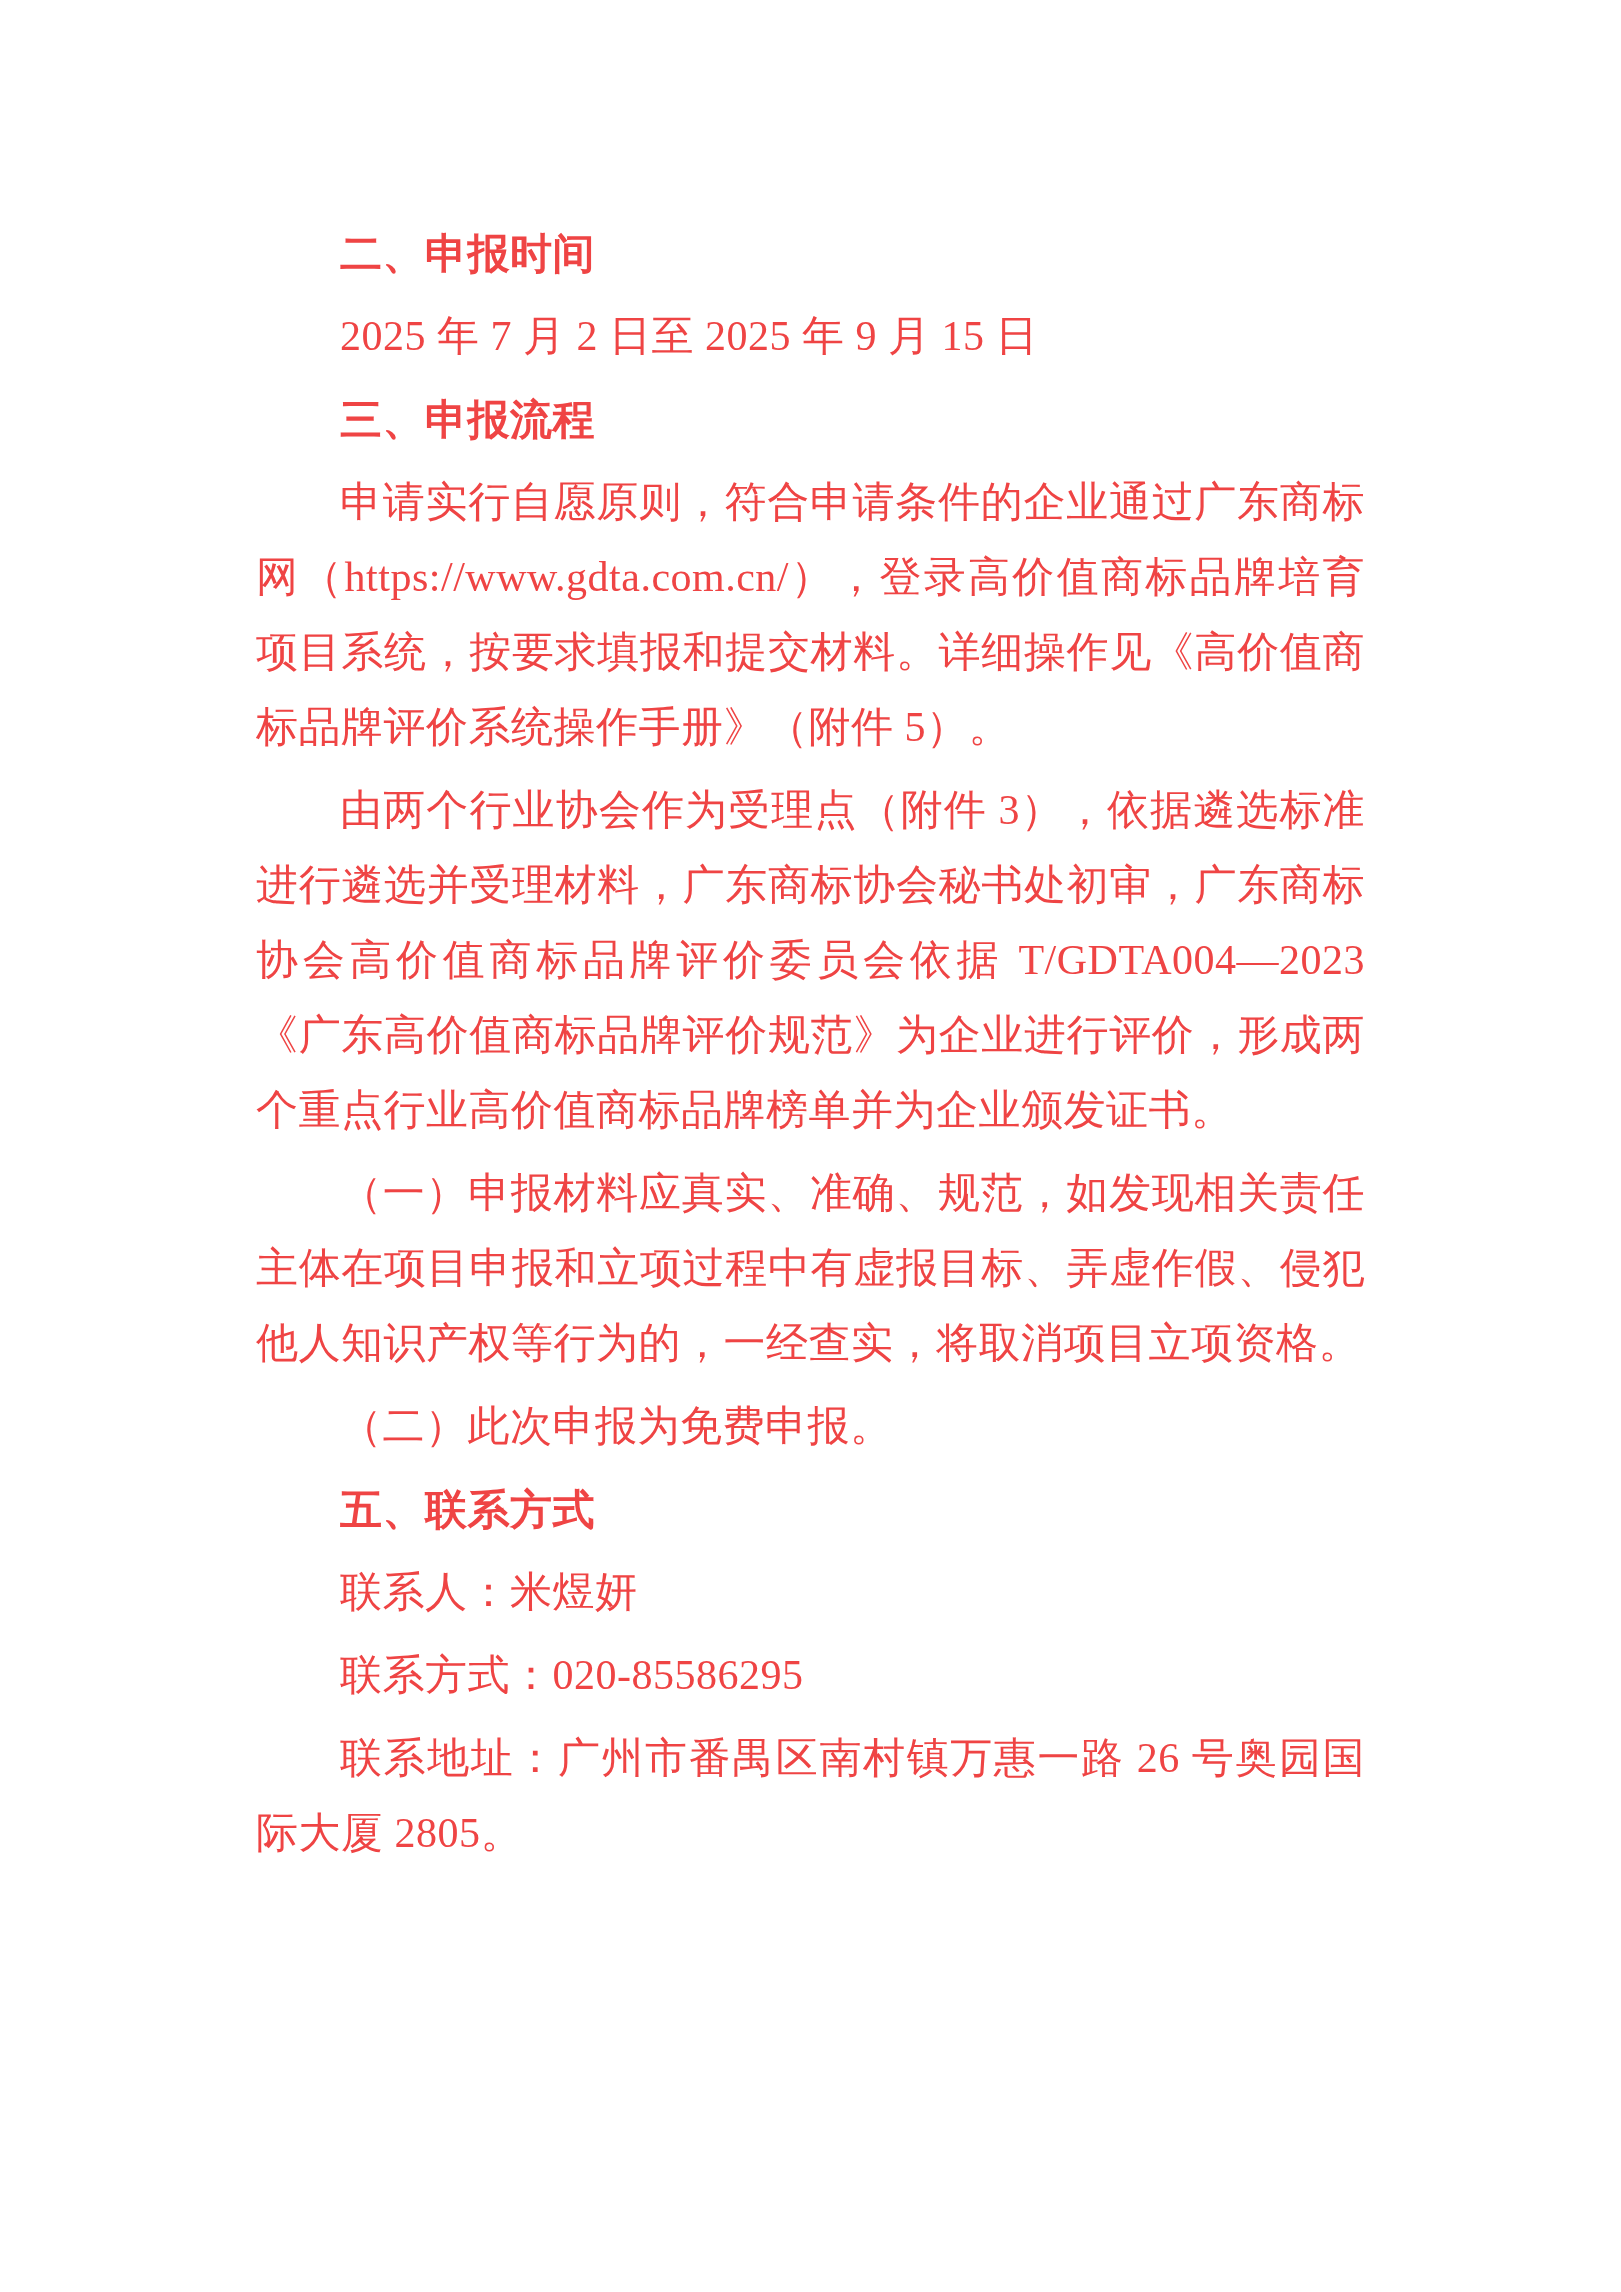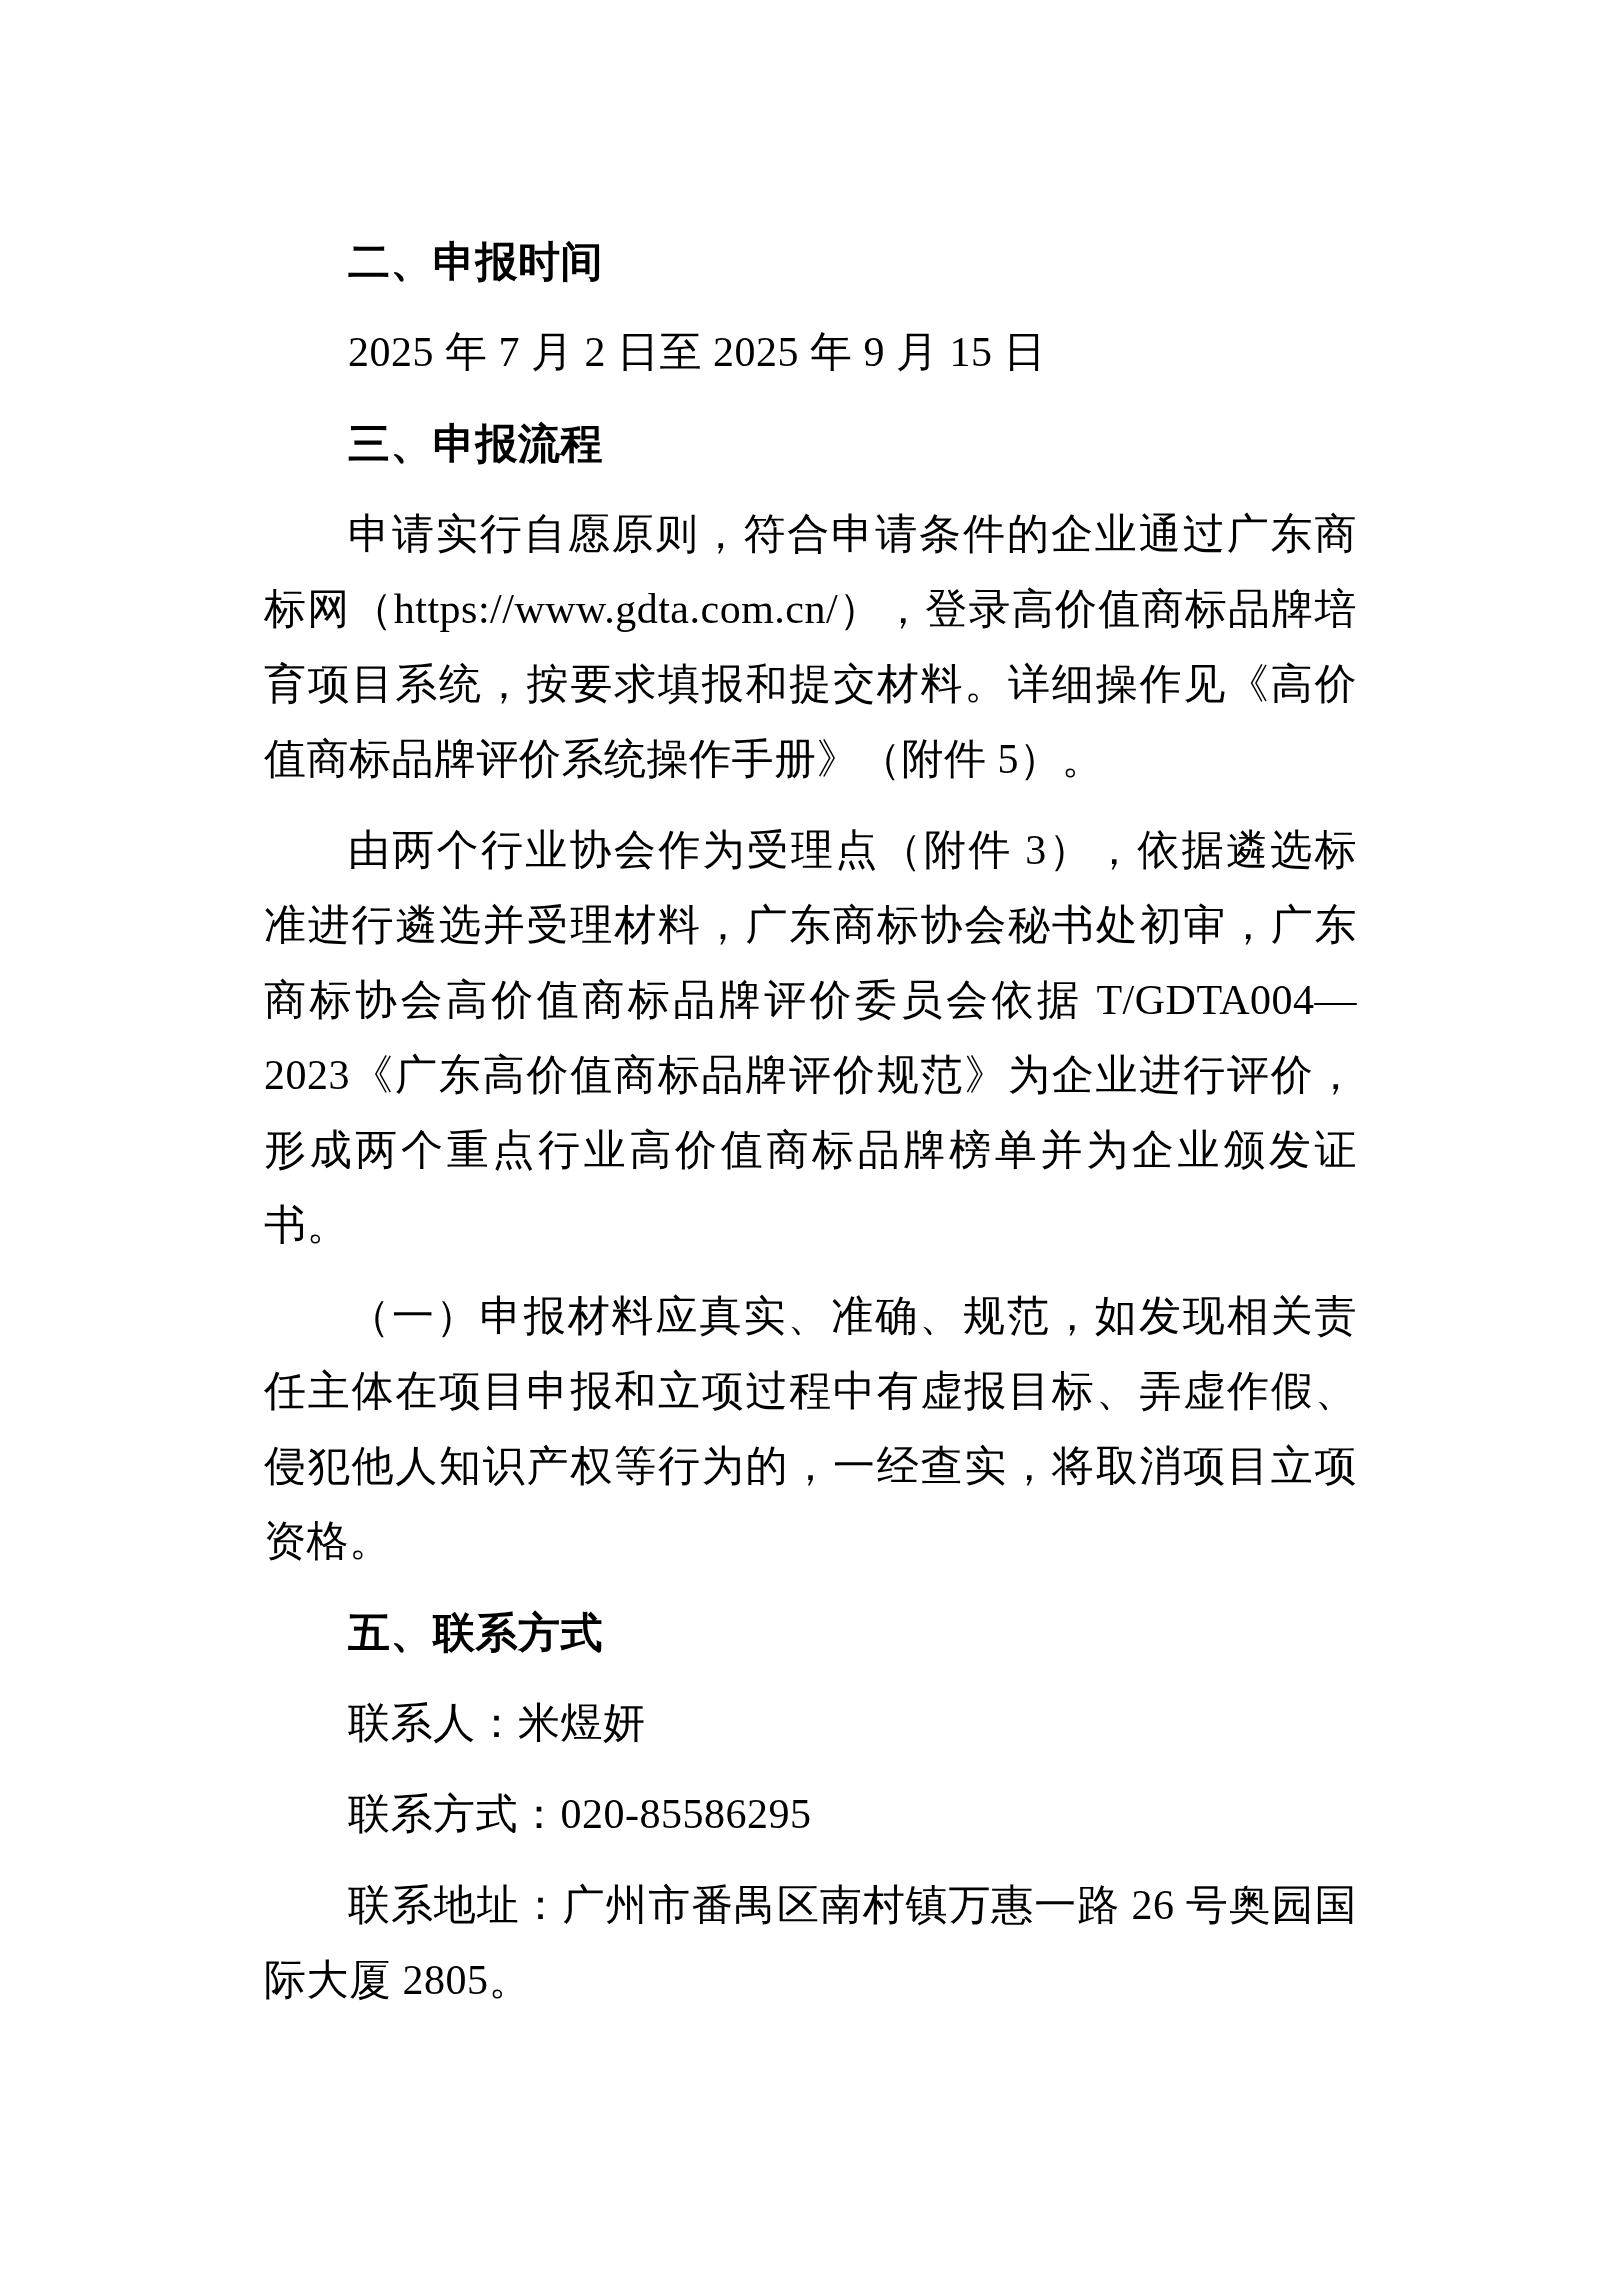--- a/index.html
+++ b/index.html
@@ -14,23 +14,23 @@
     background: #ffffff;
     overflow: hidden;
   }
   .content {
     position: absolute;
     top: 208px;
     left: 248px;
     width: 1125px;
   }
   .content p {
-    margin: 16px;
+    margin: 8px;
     padding: 0;
-    color: #000000;
+    color: #ef4444;
     font-size: 42px;
     line-height: 75px;
     text-indent: 2em;
     letter-spacing: 0.5px;
   }
   .heading {
     font-family: "Liberation Sans", "DejaVu Sans", sans-serif;
     font-weight: bold;
   }
   .body {
@@ -45,19 +45,20 @@
 <body>
 
 <div class="page">
   <div class="content">
     <p class="heading">二、申报时间</p>
     <p class="body">2025 年 7 月 2 日至 2025 年 9 月 15 日</p>
     <p class="heading">三、申报流程</p>
     <p class="body j">申请实行自愿原则，符合申请条件的企业通过广东商标网（https://www.gdta.com.cn/），登录高价值商标品牌培育项目系统，按要求填报和提交材料。详细操作见《高价值商标品牌评价系统操作手册》（附件 5）。</p>
     <p class="body j">由两个行业协会作为受理点（附件 3），依据遴选标准进行遴选并受理材料，广东商标协会秘书处初审，广东商标协会高价值商标品牌评价委员会依据 T/GDTA004—2023《广东高价值商标品牌评价规范》为企业进行评价，形成两个重点行业高价值商标品牌榜单并为企业颁发证书。</p>
     <p class="body j">（一）申报材料应真实、准确、规范，如发现相关责任主体在项目申报和立项过程中有虚报目标、弄虚作假、侵犯他人知识产权等行为的，一经查实，将取消项目立项资格。</p>
+    <p class="body">（二）此次申报为免费申报。</p>
     <p class="heading">五、联系方式</p>
     <p class="body">联系人：米煜妍</p>
     <p class="body">联系方式：020-85586295</p>
     <p class="body j">联系地址：广州市番禺区南村镇万惠一路 26 号奥园国际大厦 2805。</p>
   </div>
 </div>
 
 
 </body></html>

